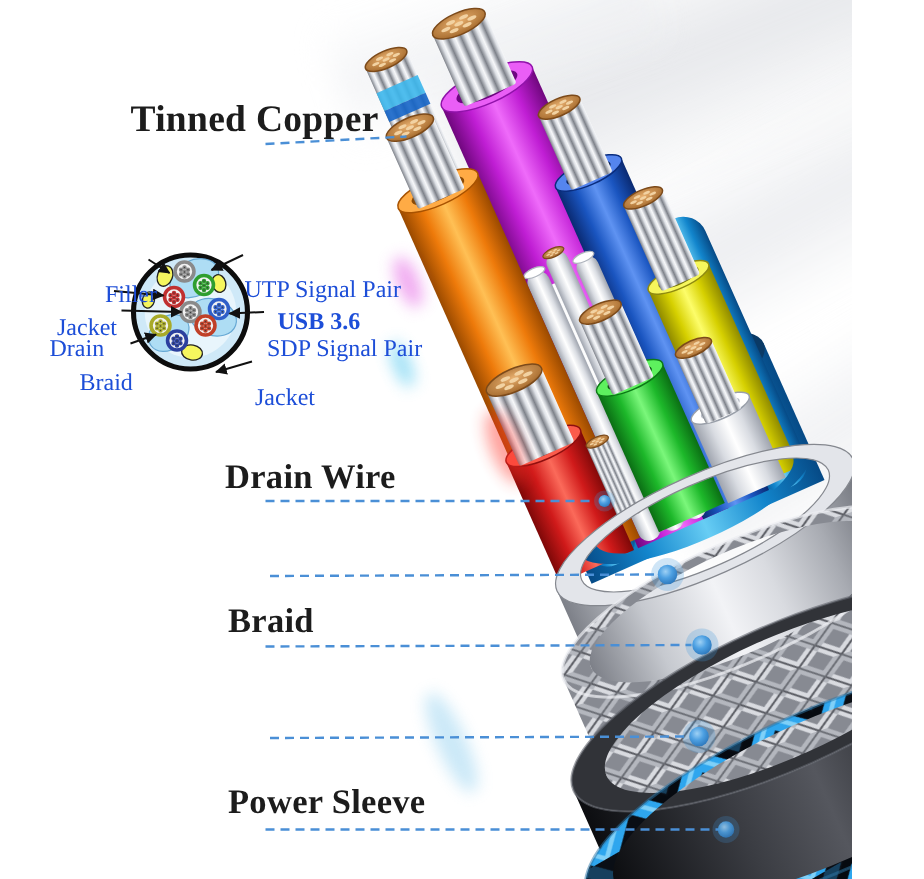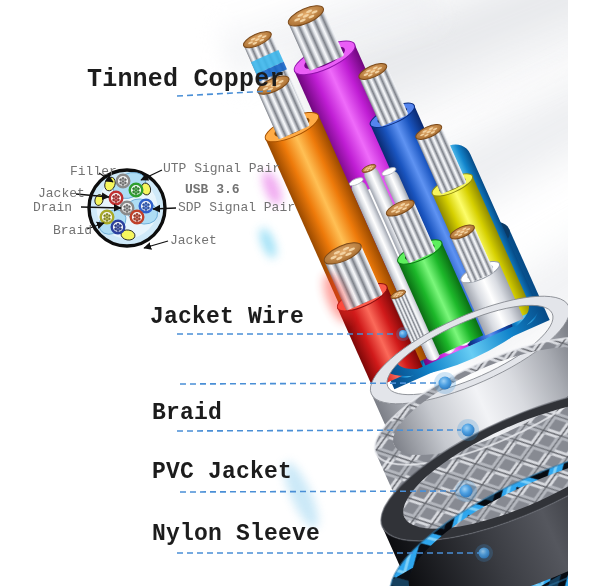--- a/index.html
+++ b/index.html
@@ -1,19 +1,19 @@
 <!DOCTYPE html>
 <html><head>
 <meta charset="utf-8">
 <style>
   html,body{margin:0;padding:0;}
   .stage{
     position:relative; width:568px; height:586px; overflow:hidden;
     background:#ffffff;
-    font-family:Liberation Mono, monospace;
+    font-family:Liberation Serif, serif;
   }
   .streak{position:absolute; pointer-events:none;}
   #s1{left:290px; top:-50px; width:430px; height:150px; transform:rotate(-22deg);
       background:linear-gradient(180deg, rgba(224,226,230,0) 0%, rgba(224,226,230,0.8) 45%, rgba(224,226,230,0) 100%);
       filter:blur(12px);}
   #s2{left:380px; top:55px; width:400px; height:120px; transform:rotate(-28deg);
       background:linear-gradient(180deg, rgba(228,230,234,0) 0%, rgba(228,230,234,0.7) 50%, rgba(228,230,234,0) 100%);
       filter:blur(12px);}
   #s3{left:430px; top:200px; width:360px; height:110px; transform:rotate(-32deg);
       background:linear-gradient(180deg, rgba(230,232,236,0) 0%, rgba(230,232,236,0.6) 50%, rgba(230,232,236,0) 100%);
@@ -22,22 +22,22 @@
       background:linear-gradient(180deg, rgba(232,234,238,0) 0%, rgba(232,234,238,0.5) 50%, rgba(232,234,238,0) 100%);
       filter:blur(10px);}
   svg.scene{position:absolute; left:0; top:0; z-index:1;}
   .lbl{
     position:absolute; z-index:2; color:#1c1c1c; font-weight:700;
     letter-spacing:0.2px; white-space:nowrap; line-height:1;
   }
   .lbl-xl{font-size:25px;}
   .lbl-lg{font-size:23px;}
   .mini{
-    position:absolute; z-index:2; color:#737373; font-weight:400;
-    font-size:13px; white-space:nowrap; line-height:1;
+    position:absolute; z-index:2; color:#1d4ed8; font-weight:400;
+    font-size:16px; white-space:nowrap; line-height:1;margin-top:24px;
   }
   .mini-b{font-weight:700;}
 </style>
 </head>
 <body>
 
 <div class="stage">
 
   <div class="streak" id="s1"></div>
   <div class="streak" id="s2"></div>
@@ -350,24 +350,23 @@
       <circle cx="468" cy="430" r="11" opacity="0.25" fill="#3f97dd"></circle>
       <circle cx="468" cy="430" r="6.5" fill="url(#dotG)"></circle>
       <circle cx="466" cy="491" r="11" opacity="0.25" fill="#3f97dd"></circle>
       <circle cx="466" cy="491" r="6.5" fill="url(#dotG)"></circle>
       <circle cx="484" cy="553" r="9" opacity="0.22" fill="#3f97dd"></circle>
       <circle cx="484" cy="553" r="5.5" fill="url(#dotG)" opacity="0.85"></circle>
     </g>
   </svg>
 
   <div class="lbl lbl-xl" style="left:87px; top:67px;">Tinned Copper</div>
-  <div class="lbl lbl-lg" style="left:150px; top:306px;">Jacket Wire</div>
+  <div class="lbl lbl-lg" style="left:150px; top:306px;">Drain Wire</div>
   <div class="lbl lbl-lg" style="left:152px; top:402px;">Braid</div>
-  <div class="lbl lbl-lg" style="left:152px; top:461px;">PVC Jacket</div>
-  <div class="lbl lbl-lg" style="left:152px; top:523px;">Nylon Sleeve</div>
+  <div class="lbl lbl-lg" style="left:152px; top:523px;">Power Sleeve</div>
 
   <div class="mini" style="left:70px; top:165px;">Filler</div>
   <div class="mini" style="left:38px; top:187px;">Jacket</div>
   <div class="mini" style="left:33px; top:201px;">Drain</div>
   <div class="mini" style="left:53px; top:224px;">Braid</div>
   <div class="mini" style="left:163px; top:162px;">UTP Signal Pair</div>
   <div class="mini mini-b" style="left:185px; top:183px;">USB 3.6</div>
   <div class="mini" style="left:178px; top:201px;">SDP Signal Pair</div>
   <div class="mini" style="left:170px; top:234px;">Jacket</div>
 

